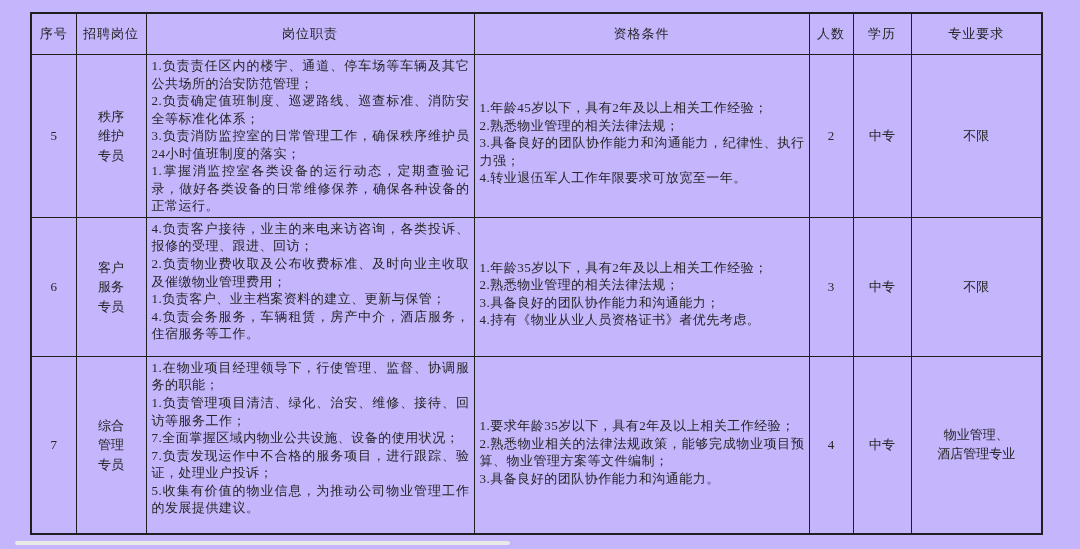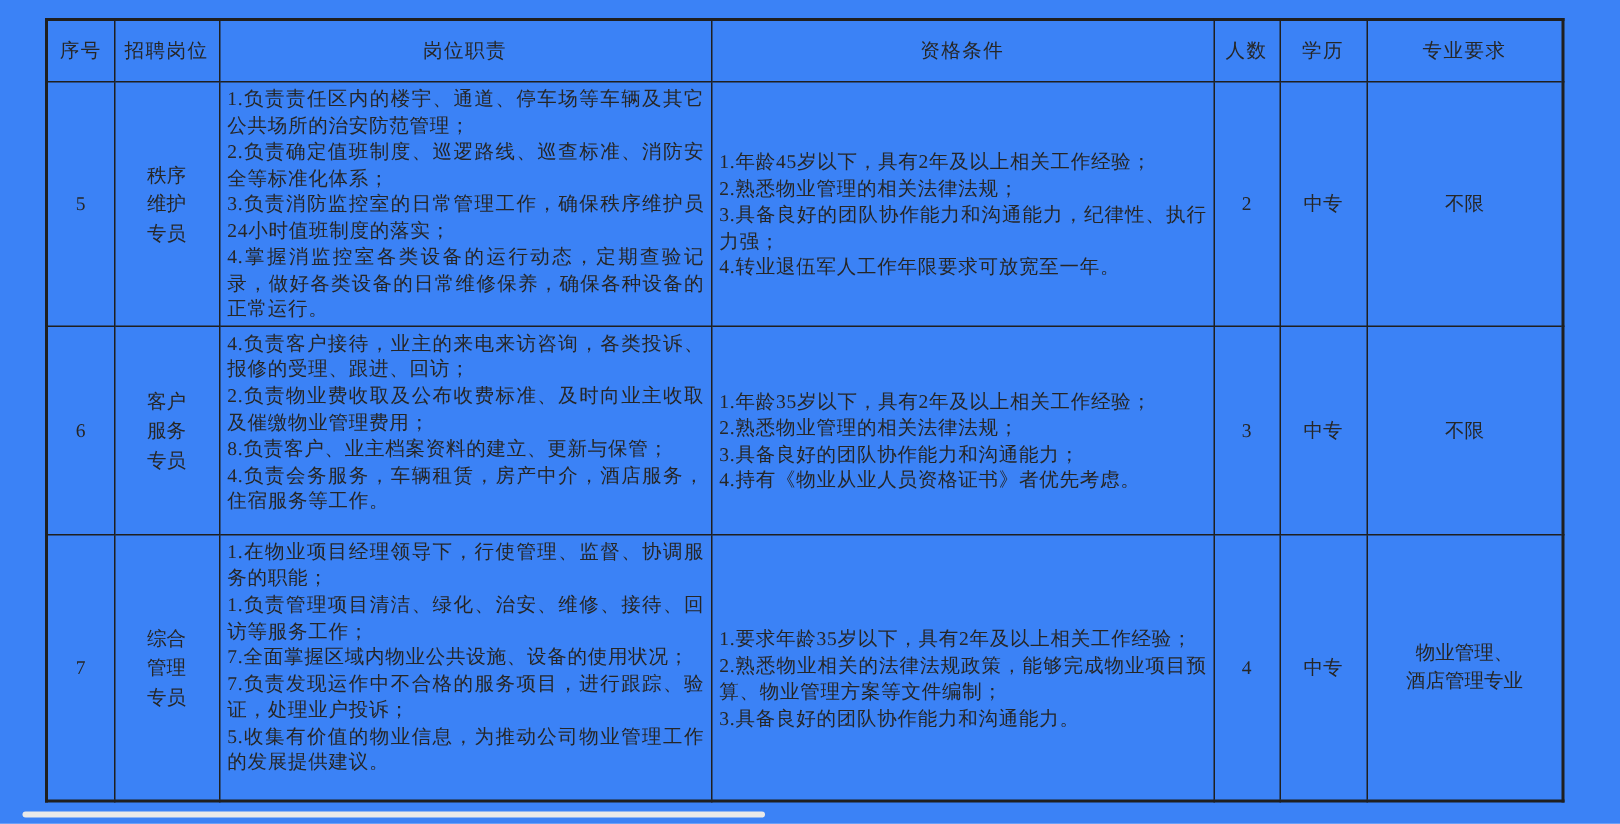--- a/index.html
+++ b/index.html
@@ -2,21 +2,21 @@
 <html lang="zh"><head>
 <meta charset="utf-8">
 <style>
   html,body{margin:0;padding:0;}
   body{
     width:1080px;height:549px;background:#ffffff;overflow:hidden;
     font-family:"Liberation Serif","DejaVu Serif",serif;
     color:#262626;
     -webkit-font-smoothing:antialiased;
   }
-  .page{position:relative;width:1080px;height:549px;background:#3b82f6;}
+  .page{position:relative;width:1080px;height:549px;background:#c4b5fd;}
   table.recruit{
     position:absolute;left:30px;top:12px;width:1011px;
     border-collapse:collapse;table-layout:fixed;
     border:2px solid #1f1f1f;
   }
   table.recruit th,table.recruit td{
     border:1px solid #1f1f1f;
     font-size:13px;
     font-weight:normal;
     overflow:hidden;
@@ -74,39 +74,39 @@
       </tr>
     </thead>
     <tbody>
       <tr style="height:160px;">
         <td class="cell-center">5</td>
         <td class="cell-pos">秩序维护专员</td>
         <td class="cell-duties">
           <div class="para">1.负责责任区内的楼宇、通道、停车场等车辆及其它公共场所的治安防范管理；</div>
           <div class="para">2.负责确定值班制度、巡逻路线、巡查标准、消防安全等标准化体系；</div>
           <div class="para">3.负责消防监控室的日常管理工作，确保秩序维护员24小时值班制度的落实；</div>
-          <div class="para">4.掌握消监控室各类设备的运行动态，定期查验记录，做好各类设备的日常维修保养，确保各种设备的正常运行。</div>
+          <div class="para">1.掌握消监控室各类设备的运行动态，定期查验记录，做好各类设备的日常维修保养，确保各种设备的正常运行。</div>
         </td>
         <td class="cell-quals">
           <div class="para">1.年龄45岁以下，具有2年及以上相关工作经验；</div>
           <div class="para">2.熟悉物业管理的相关法律法规；</div>
           <div class="para">3.具备良好的团队协作能力和沟通能力，纪律性、执行力强；</div>
           <div class="para">4.转业退伍军人工作年限要求可放宽至一年。</div>
         </td>
         <td class="cell-center">2</td>
         <td class="cell-center">中专</td>
         <td class="cell-center cell-major">不限</td>
       </tr>
       <tr style="height:139px;">
         <td class="cell-center">6</td>
         <td class="cell-pos">客户服务专员</td>
         <td class="cell-duties">
           <div class="para">4.负责客户接待，业主的来电来访咨询，各类投诉、报修的受理、跟进、回访；</div>
           <div class="para">2.负责物业费收取及公布收费标准、及时向业主收取及催缴物业管理费用；</div>
-          <div class="para">8.负责客户、业主档案资料的建立、更新与保管；</div>
+          <div class="para">1.负责客户、业主档案资料的建立、更新与保管；</div>
           <div class="para">4.负责会务服务，车辆租赁，房产中介，酒店服务，住宿服务等工作。</div>
         </td>
         <td class="cell-quals">
           <div class="para">1.年龄35岁以下，具有2年及以上相关工作经验；</div>
           <div class="para">2.熟悉物业管理的相关法律法规；</div>
           <div class="para">3.具备良好的团队协作能力和沟通能力；</div>
           <div class="para">4.持有《物业从业人员资格证书》者优先考虑。</div>
         </td>
         <td class="cell-center">3</td>
         <td class="cell-center">中专</td>

